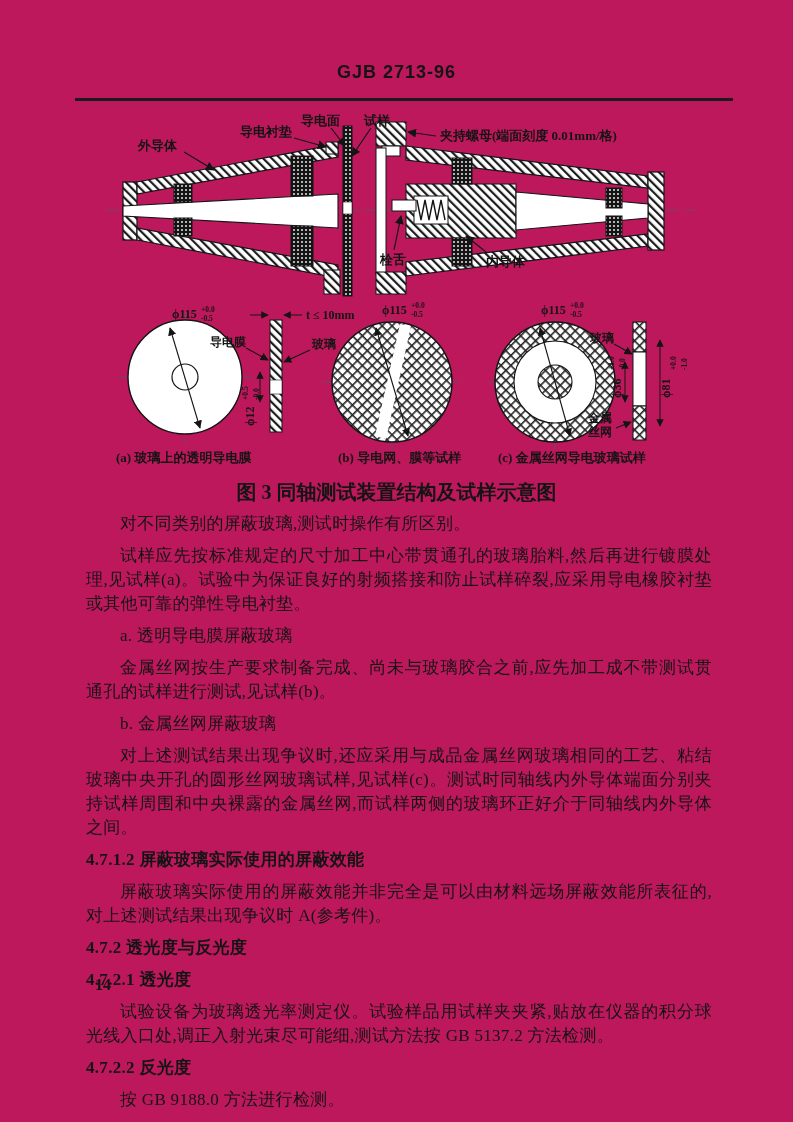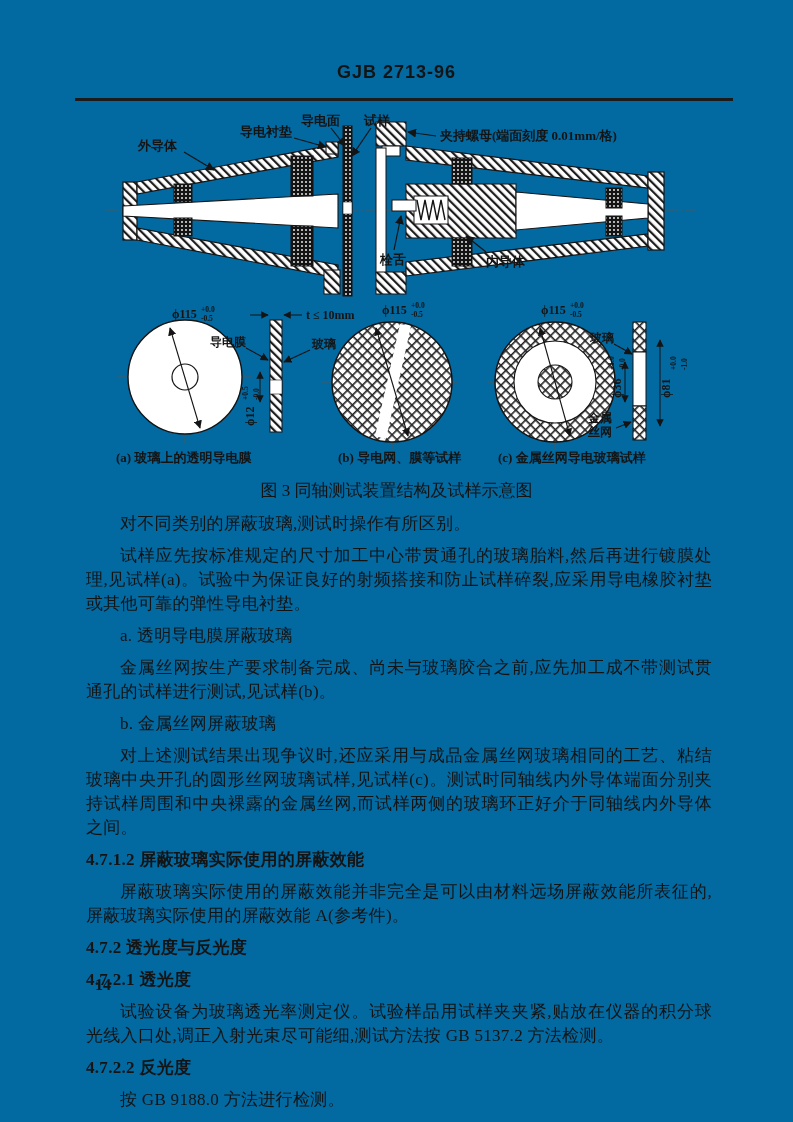--- a/index.html
+++ b/index.html
@@ -1,33 +1,33 @@
 <!DOCTYPE html>
 <html><head>
 <meta charset="utf-8">
 <style>
   html,body{margin:0;padding:0;background:#e8e8e8;}
   .page{
     position:relative;width:793px;height:1122px;margin:0 auto;
-    background:#0369a1;overflow:hidden;
+    background:#be185d;overflow:hidden;
     font-family:"Liberation Serif","DejaVu Serif",serif;color:#141414;
   }
   .hdr-title{
     position:absolute;top:62px;left:0;width:100%;text-align:center;
     font-weight:bold;font-size:18px;letter-spacing:1px;
     font-family:"Liberation Sans","DejaVu Sans",sans-serif;
   }
   .hdr-rule{
     position:absolute;top:98px;left:75px;width:658px;height:3px;background:#1b1b1b;
   }
   .fig-main{position:absolute;top:112px;left:88px;}
   .fig-sub{position:absolute;top:300px;left:100px;}
   .fig-caption{
     position:absolute;top:479px;left:0;width:100%;text-align:center;
-    font-weight:normal;font-size:17px;
+    font-weight:bold;font-size:20px;
   }
   .bodytext{
     position:absolute;top:504px;left:78px;width:642px;
     font-size:17px;line-height:24px;text-align:justify;letter-spacing:.3px;
   }
   .bodytext p{margin:8px;}
   .bodytext p.indent{text-indent:2em;}
   .bodytext p.sec{font-weight:bold;text-indent:0;}
   .pagenum{
     position:absolute;top:976px;left:95px;font-weight:bold;font-size:16px;
@@ -209,21 +209,21 @@
   <div class="fig-caption">图 3  同轴测试装置结构及试样示意图</div>
 
   <div class="bodytext">
     <p class="indent">对不同类别的屏蔽玻璃,测试时操作有所区别。</p>
     <p class="indent">试样应先按标准规定的尺寸加工中心带贯通孔的玻璃胎料,然后再进行镀膜处理,见试样(a)。试验中为保证良好的射频搭接和防止试样碎裂,应采用导电橡胶衬垫或其他可靠的弹性导电衬垫。</p>
     <p class="indent">a. 透明导电膜屏蔽玻璃</p>
     <p class="indent">金属丝网按生产要求制备完成、尚未与玻璃胶合之前,应先加工成不带测试贯通孔的试样进行测试,见试样(b)。</p>
     <p class="indent">b. 金属丝网屏蔽玻璃</p>
     <p class="indent">对上述测试结果出现争议时,还应采用与成品金属丝网玻璃相同的工艺、粘结玻璃中央开孔的圆形丝网玻璃试样,见试样(c)。测试时同轴线内外导体端面分别夹持试样周围和中央裸露的金属丝网,而试样两侧的玻璃环正好介于同轴线内外导体之间。</p>
     <p class="sec">4.7.1.2  屏蔽玻璃实际使用的屏蔽效能</p>
-    <p class="indent">屏蔽玻璃实际使用的屏蔽效能并非完全是可以由材料远场屏蔽效能所表征的,屏蔽玻璃实际使用的屏蔽效能 A(参考件)。</p>
+    <p class="indent">屏蔽玻璃实际使用的屏蔽效能并非完全是可以由材料远场屏蔽效能所表征的,对上述测试结果出现争议时 A(参考件)。</p>
     <p class="sec">4.7.2  透光度与反光度</p>
     <p class="sec">4.7.2.1  透光度</p>
     <p class="indent">试验设备为玻璃透光率测定仪。试验样品用试样夹夹紧,贴放在仪器的积分球光线入口处,调正入射光束尽可能细,测试方法按 GB 5137.2 方法检测。</p>
     <p class="sec">4.7.2.2  反光度</p>
     <p class="indent">按 GB 9188.0 方法进行检测。</p>
   </div>
 
   <div class="pagenum">14</div>
 
 </div>

